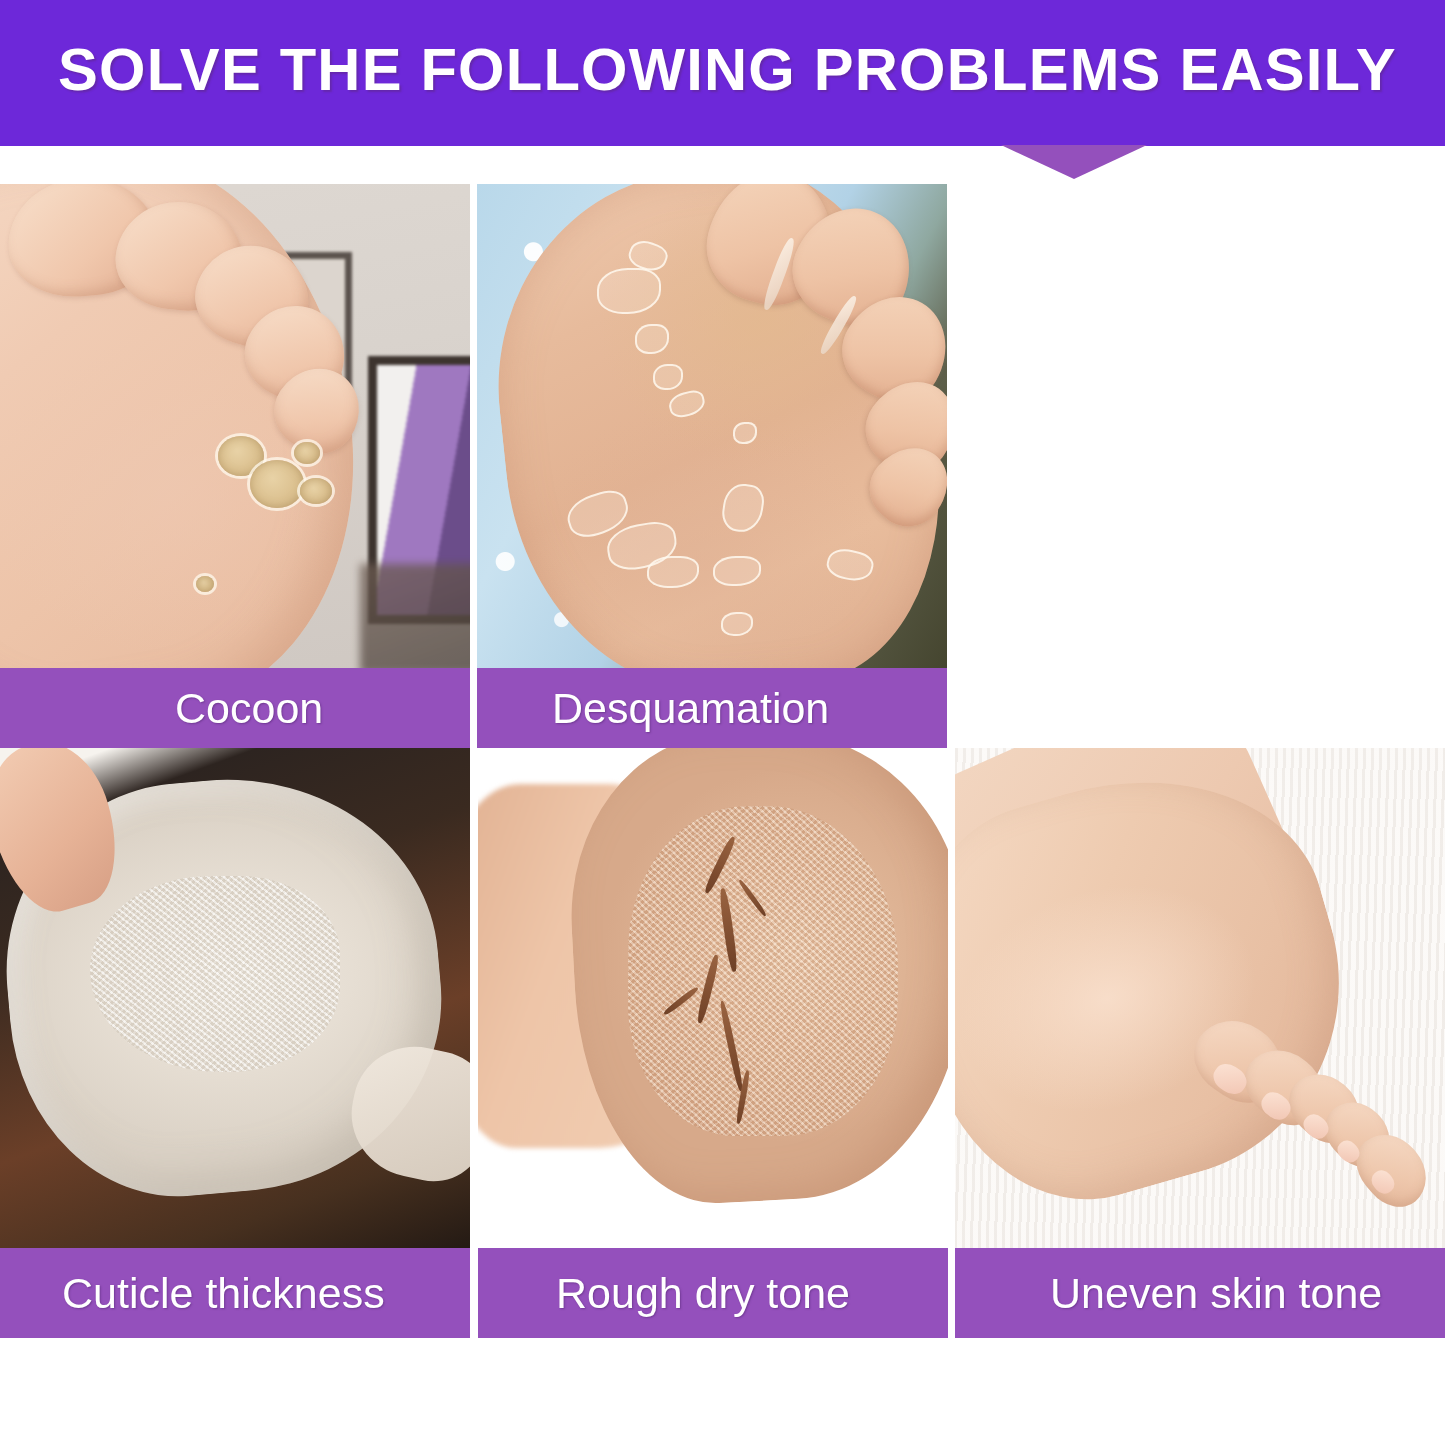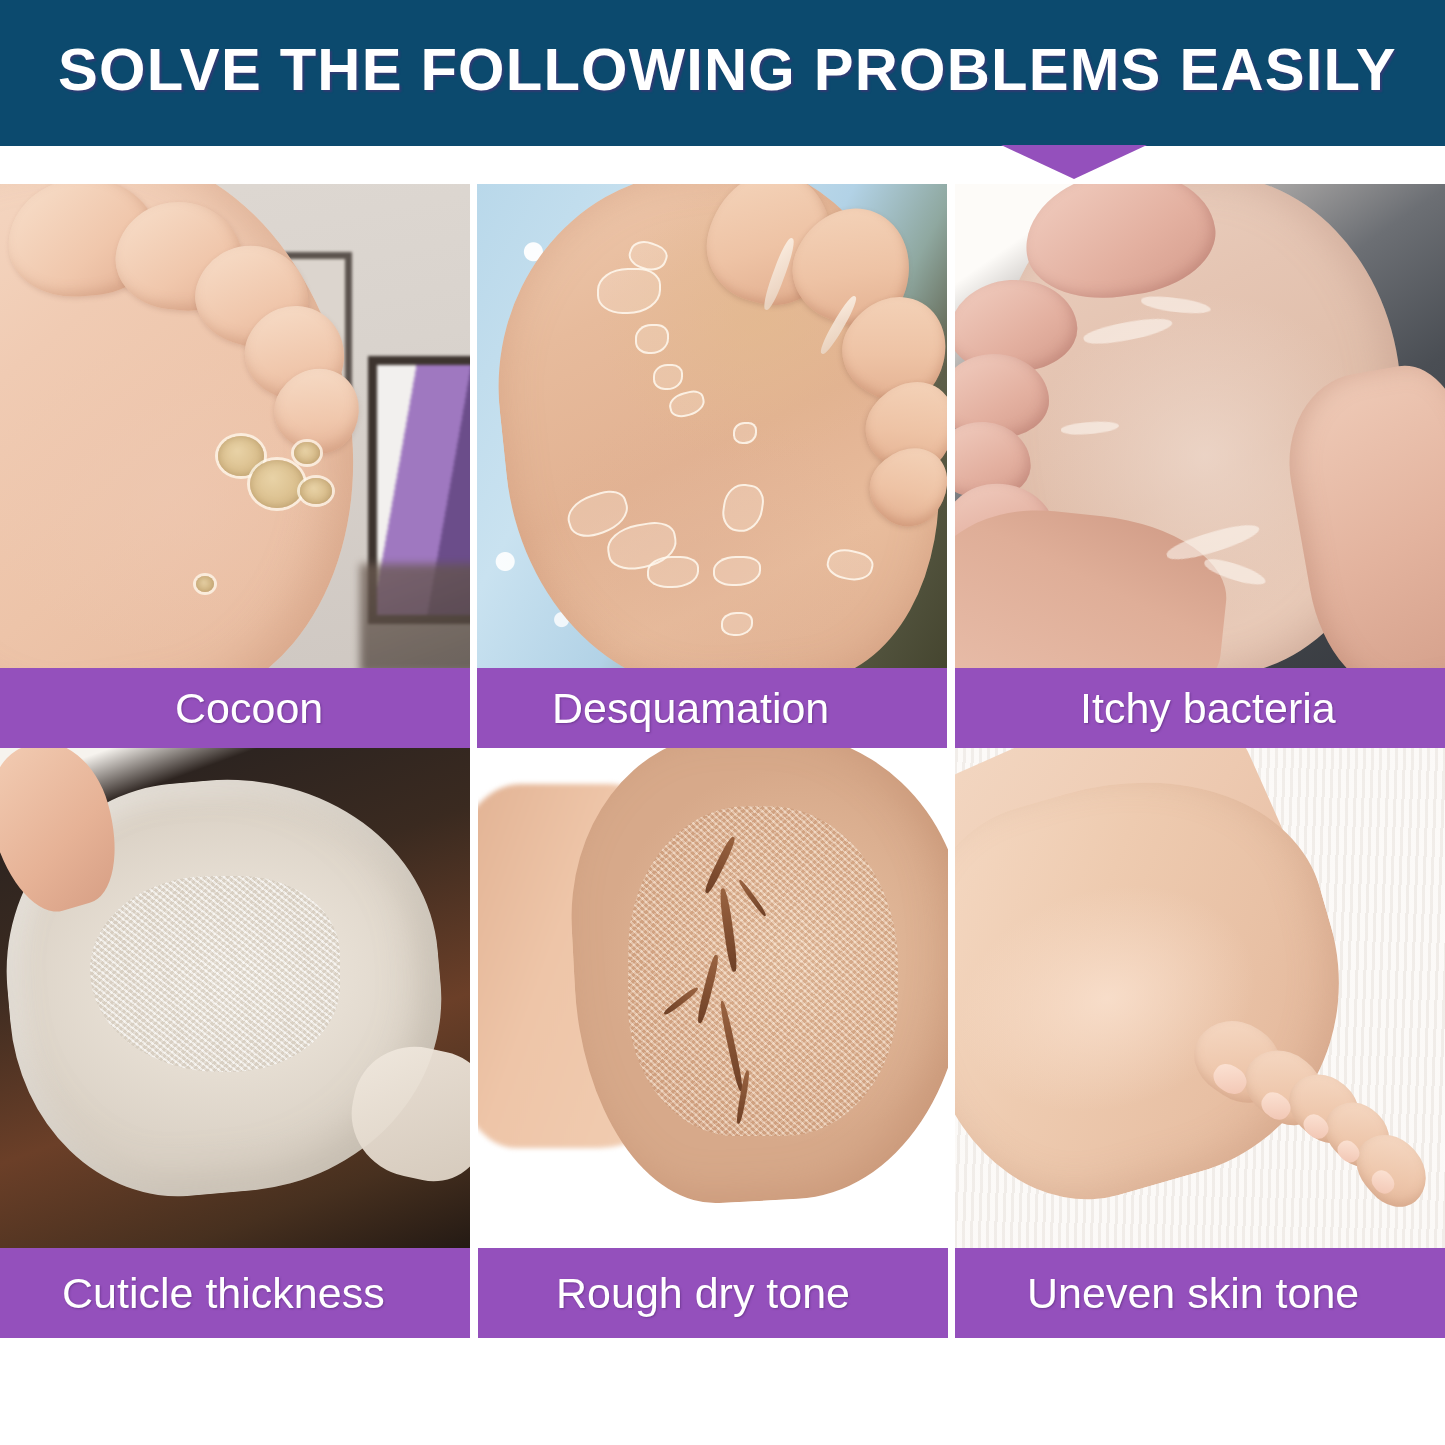--- a/index.html
+++ b/index.html
@@ -21,21 +21,21 @@
     background: #ffffff;
   }
 
   
   .header-banner {
     position: absolute;
     left: 0;
     top: 0;
     width: 1445px;
     height: 146px;
-    background: #0c4a6e;
+    background: #6d28d9;
   }
   .header-title {
     position: absolute;
     left: 58px;
     top: 33px;
     width: 1340px;
     font-family: "Liberation Sans", sans-serif;
     font-weight: bold;
     font-size: 60px;
     letter-spacing: 1.2px;
@@ -110,21 +110,21 @@
     line-height: 48px;
     color: #ffffff;
     white-space: nowrap;
     text-shadow: 1px 1px 2px rgba(80,35,110,0.5);
     padding-left: 75px;
   }
   .cell.col-2 .label-text { padding-left: 175px; }
   .cell.col-3 .label-text { padding-left: 125px; }
   .row-2 .cell.col-1 .label-text { padding-left: 62px; }
   .row-2 .cell.col-2 .label-text { padding-left: 78px; }
-  .row-2 .cell.col-3 .label-text { padding-left: 72px; }
+  .row-2 .cell.col-3 .label-text { padding-left: 72px; margin-left: 23px; }
 
   
 
   
   .p1-bg {
     position: absolute; inset: 0;
     background:
       radial-gradient(circle at 12% 14%, rgba(255,255,255,.95) 0 9px, transparent 10px),
       radial-gradient(circle at 30% 32%, rgba(255,255,255,.9) 0 8px, transparent 9px),
       radial-gradient(circle at 8% 46%, rgba(255,255,255,.9) 0 9px, transparent 10px),
@@ -436,41 +436,20 @@
           <div class="p1-flake" style="left:246px;top:300px;width:36px;height:44px;transform:rotate(8deg);"></div>
           <div class="p1-flake" style="left:236px;top:372px;width:44px;height:26px;"></div>
           <div class="p1-flake" style="left:244px;top:428px;width:28px;height:20px;"></div>
           <div class="p1-flake" style="left:350px;top:366px;width:42px;height:26px;transform:rotate(14deg);"></div>
         </div>
         <div class="label-bar">
           <span class="label-text">Desquamation</span>
         </div>
       </div>
 
-      <div class="cell col-3">
-        <div class="photo">
-          <div class="p3-bg"></div>
-          <div class="p3-ball"></div>
-          <div class="p3-toe p3-t1"></div>
-          <div class="p3-toe p3-t2"></div>
-          <div class="p3-toe p3-t3"></div>
-          <div class="p3-toe p3-t4"></div>
-          <div class="p3-toe p3-t5"></div>
-          <div class="p3-hand-r"></div>
-          <div class="p3-hand-b"></div>
-          <div class="p3-dryflake" style="left:128px;top:138px;width:90px;height:18px;transform:rotate(-12deg);"></div>
-          <div class="p3-dryflake" style="left:186px;top:114px;width:70px;height:14px;transform:rotate(6deg);"></div>
-          <div class="p3-dryflake" style="left:210px;top:348px;width:96px;height:20px;transform:rotate(-18deg);"></div>
-          <div class="p3-dryflake" style="left:248px;top:380px;width:64px;height:16px;transform:rotate(16deg);"></div>
-          <div class="p3-dryflake" style="left:106px;top:238px;width:58px;height:12px;transform:rotate(-6deg);"></div>
-        </div>
-        <div class="label-bar">
-          <span class="label-text">Itchy bacteria</span>
-        </div>
-      </div>
     </div>
 
     <div class="row row-2">
 
       <div class="cell col-1">
         <div class="photo">
           <div class="p4-bg"></div>
           <div class="p4-heel"></div>
           <div class="p4-callus-patch"></div>
           <div class="p4-thumb"></div>

